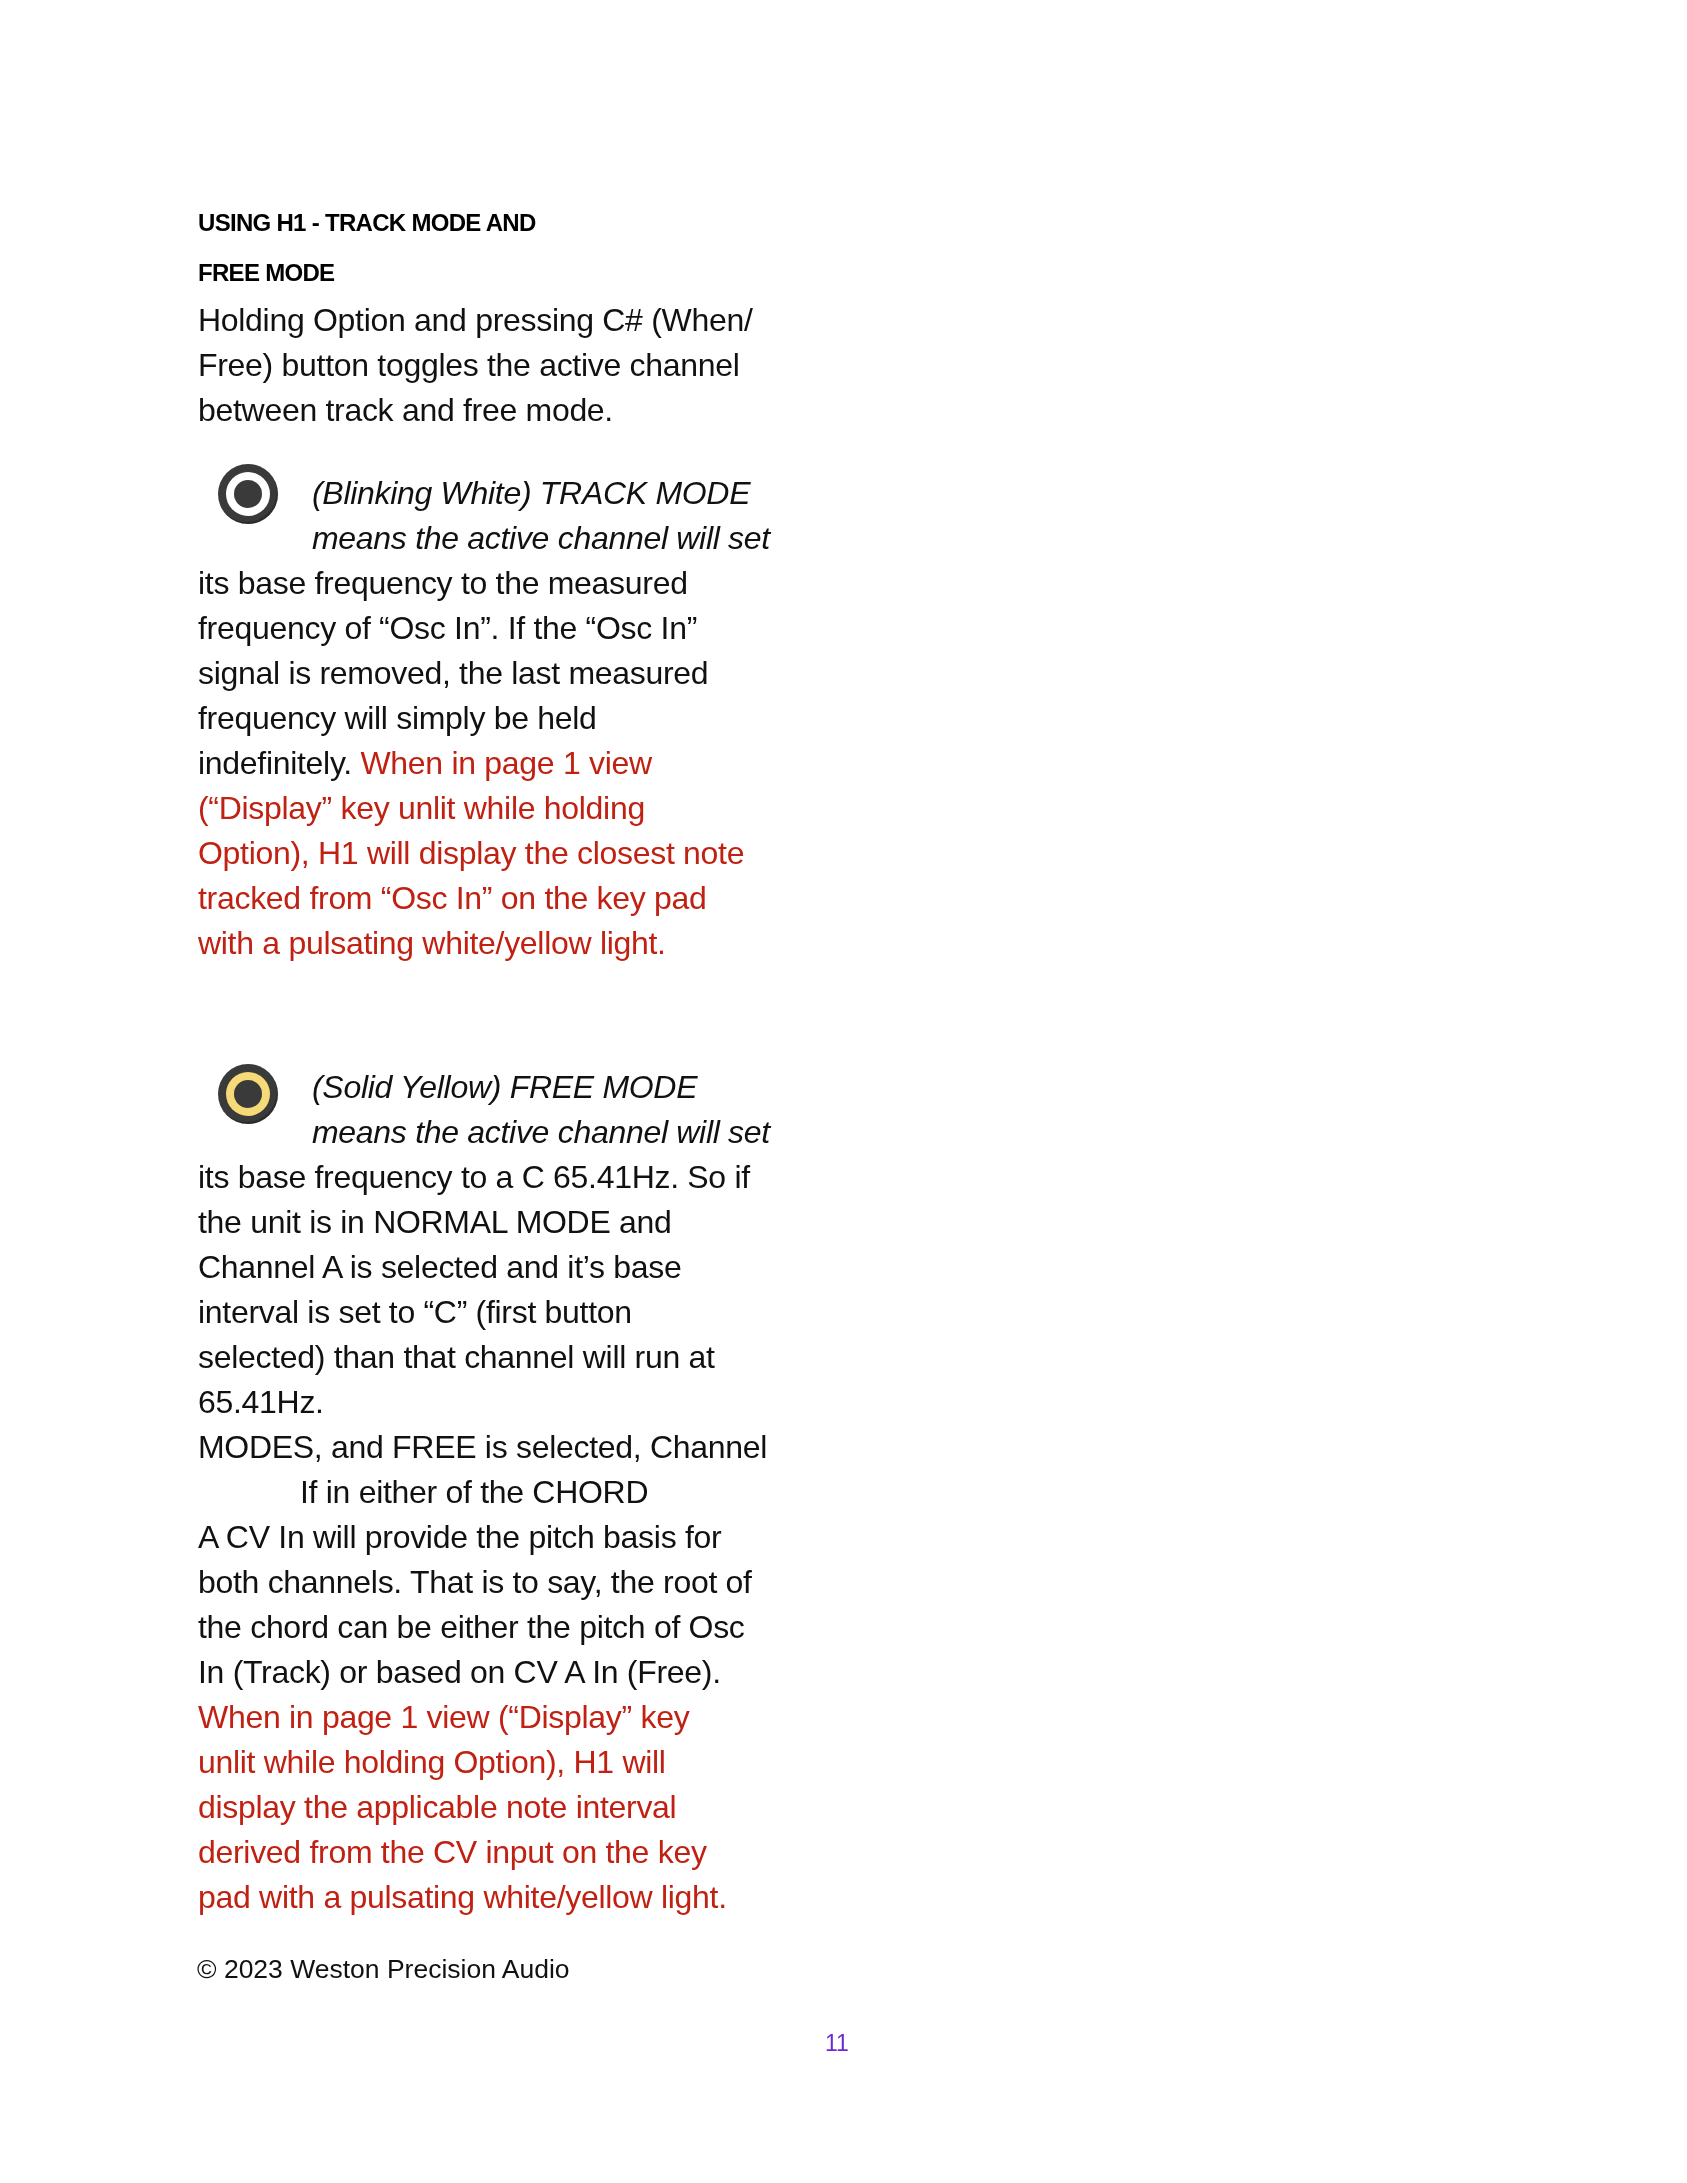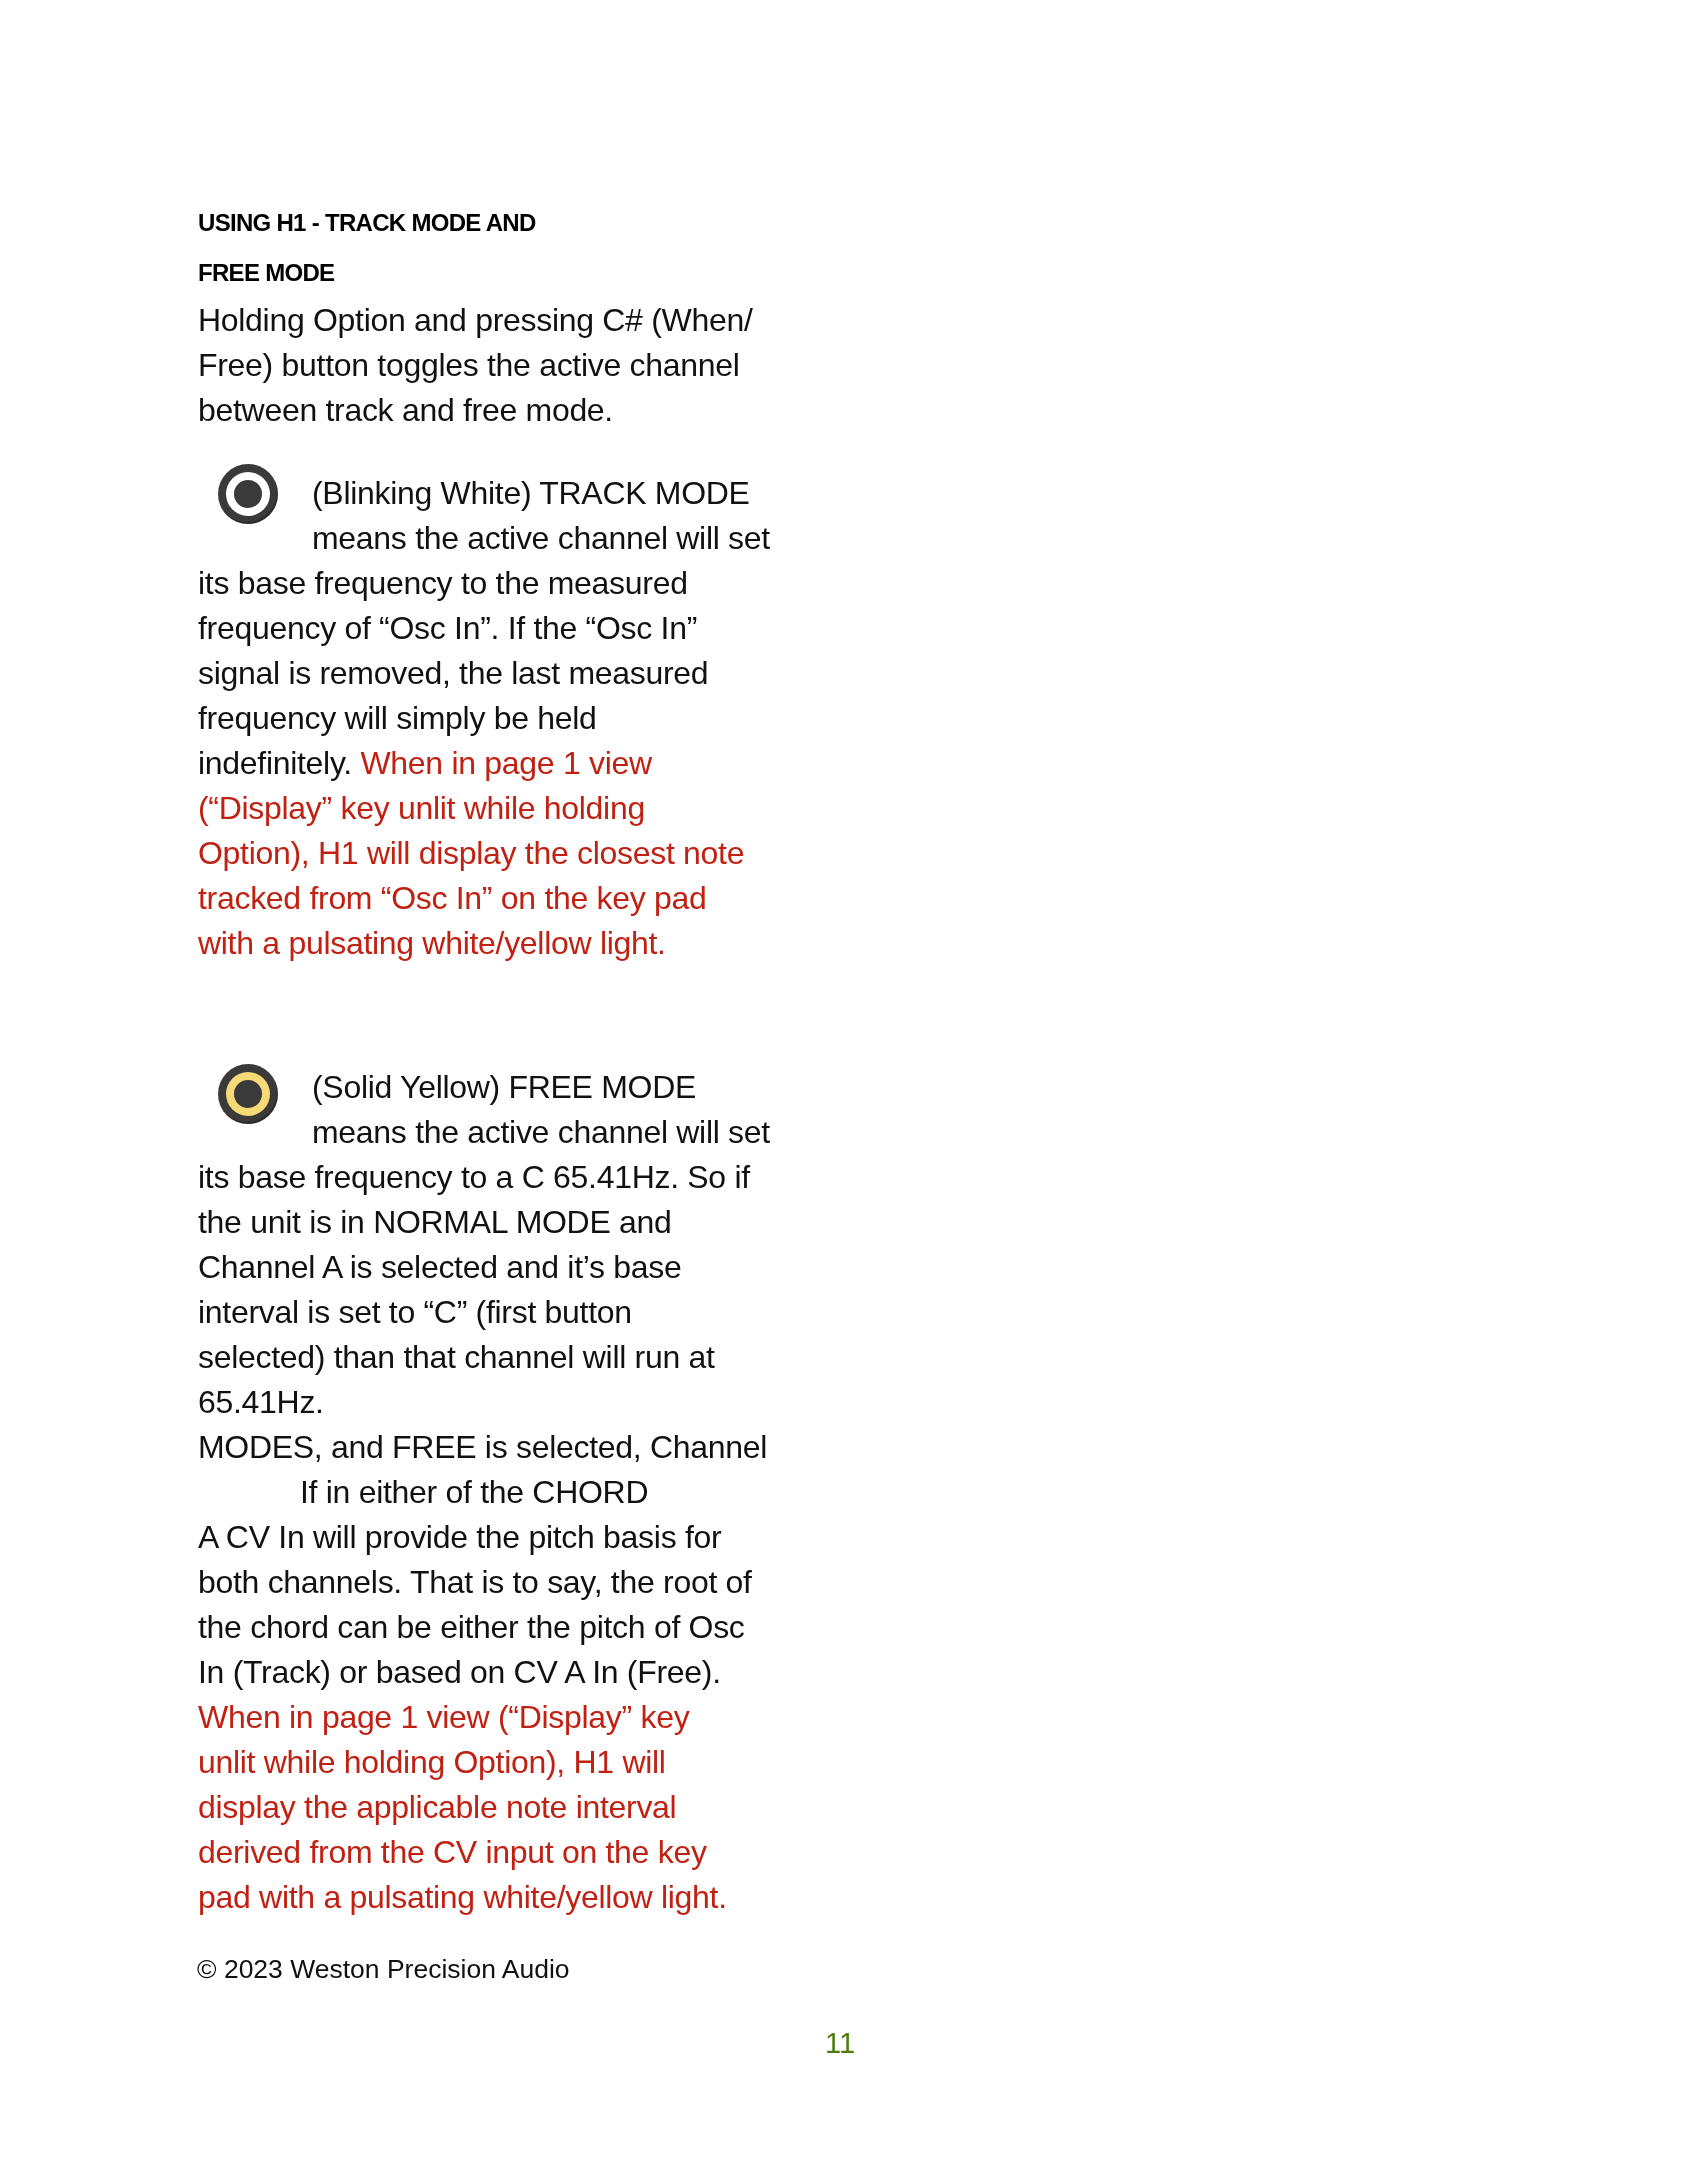--- a/index.html
+++ b/index.html
@@ -19,21 +19,21 @@
   }
   
   .para{position:absolute;left:198px;width:701px;}
   .intro{top:298px;}
   .sec1{top:471px;}
   .sec2{top:1065px;}
   .line{
     font-size:32px;line-height:45px;height:45px;
     letter-spacing:-0.3px;white-space:nowrap;
   }
-  .line.hang{padding-left:114px;}
+  .line.hang{padding-left:114px;font-style:italic;}
   .line.pindent{padding-left:102px;}
   .red{color:var(--red,#c02112);}
   
   .led{
     position:absolute;left:218px;width:60px;height:60px;
     border-radius:50%;
     background:var(--icon-dark,#3a3a3a);
     display:flex;align-items:center;justify-content:center;
     box-shadow:inset -1.3px -2px 0 rgba(0,0,0,0.25);
   }
@@ -47,21 +47,21 @@
     width:28px;height:28px;border-radius:50%;
     background:var(--icon-dark,#3a3a3a);
   }
   
   .copyright{
     position:absolute;left:197px;top:1954px;
     font-size:26.5px;line-height:30px;color:#111;white-space:nowrap;
   }
   .page-number{
     position:absolute;left:825px;top:2026px;
-    font-size:29px;line-height:34px;color:#4d7c0f;
+    font-size:23px;line-height:34px;color:#6d28d9;
   }
 </style>
 </head>
 <body>
 
 <div class="page">
 
   <div class="heading">
     <div class="h-line">USING H1 - TRACK MODE AND</div>
     <div class="h-line">FREE MODE</div>

